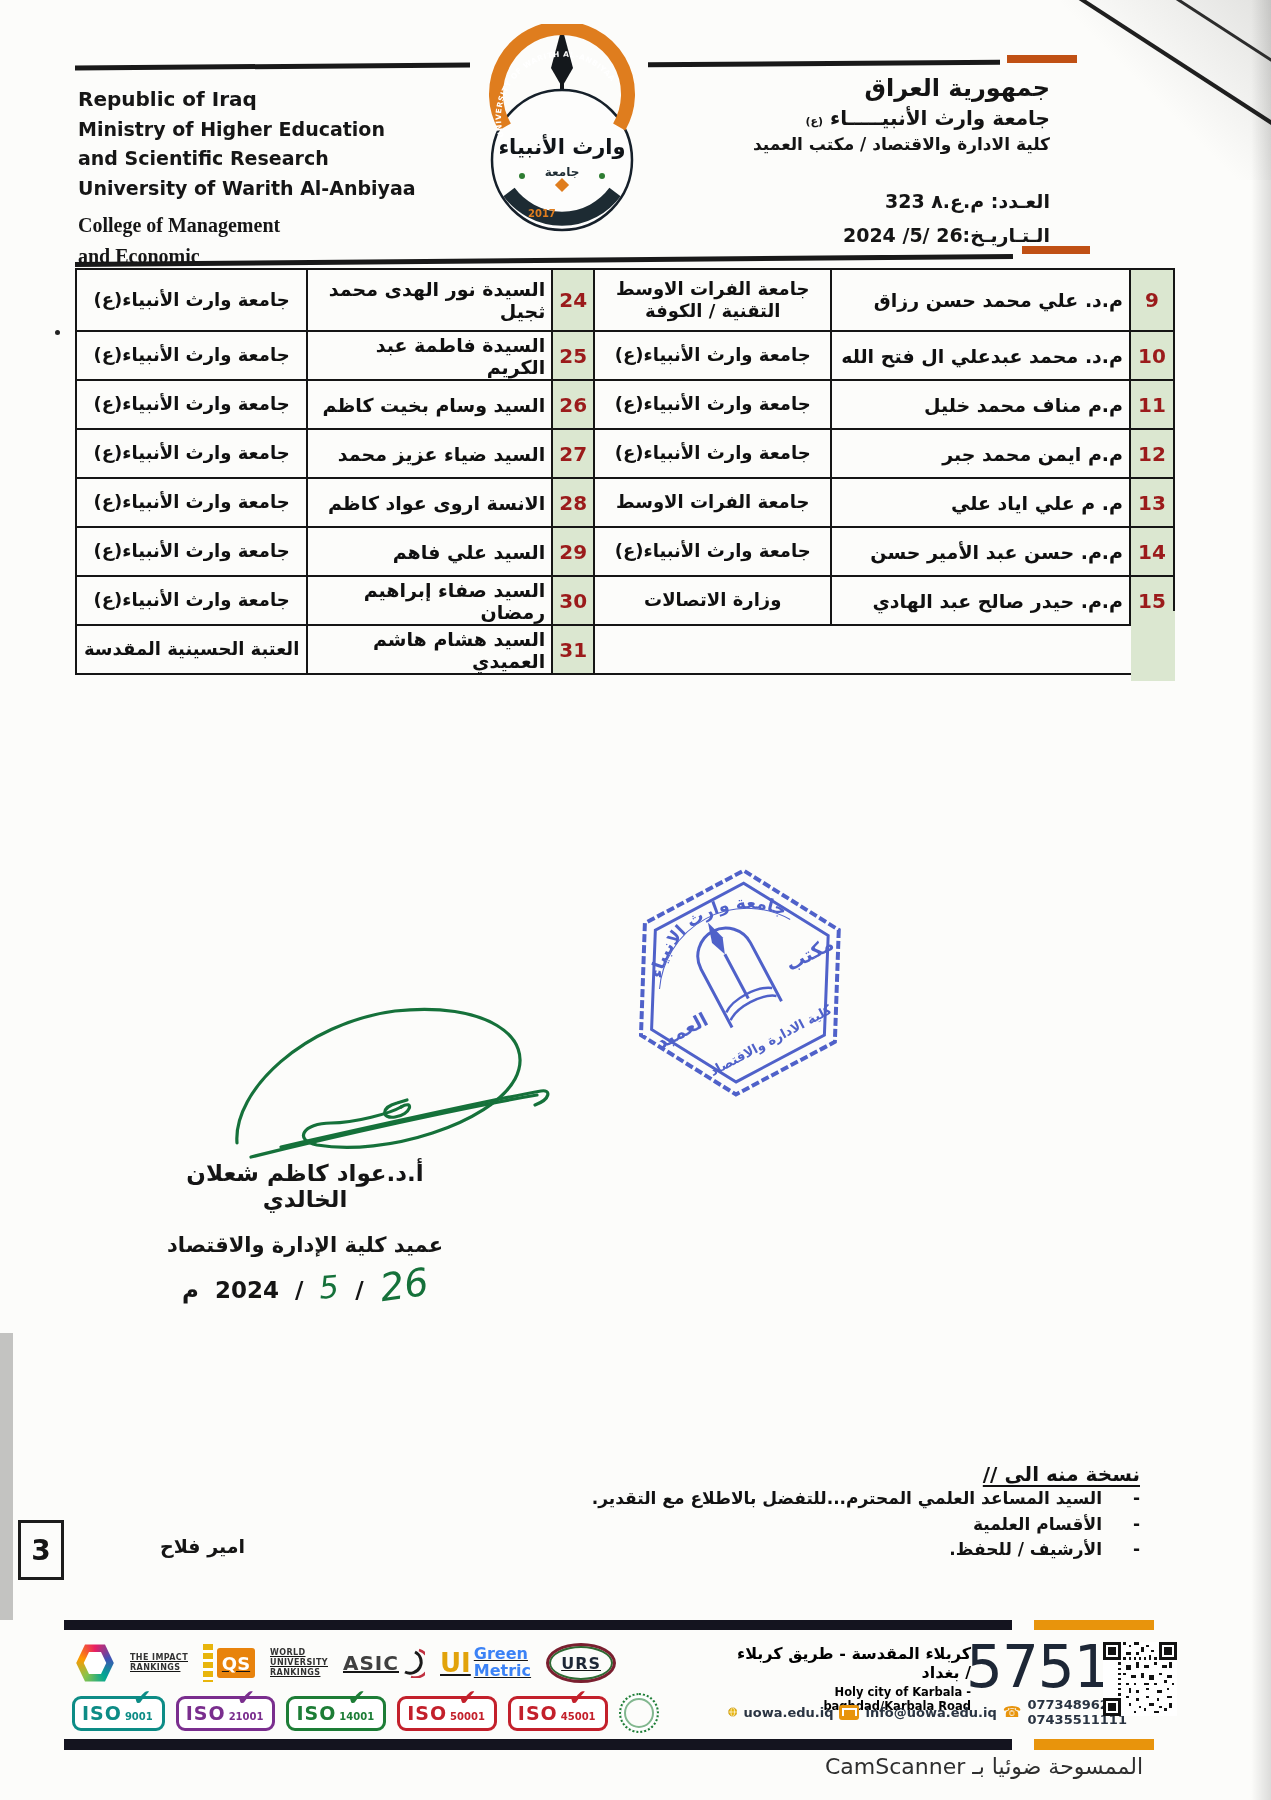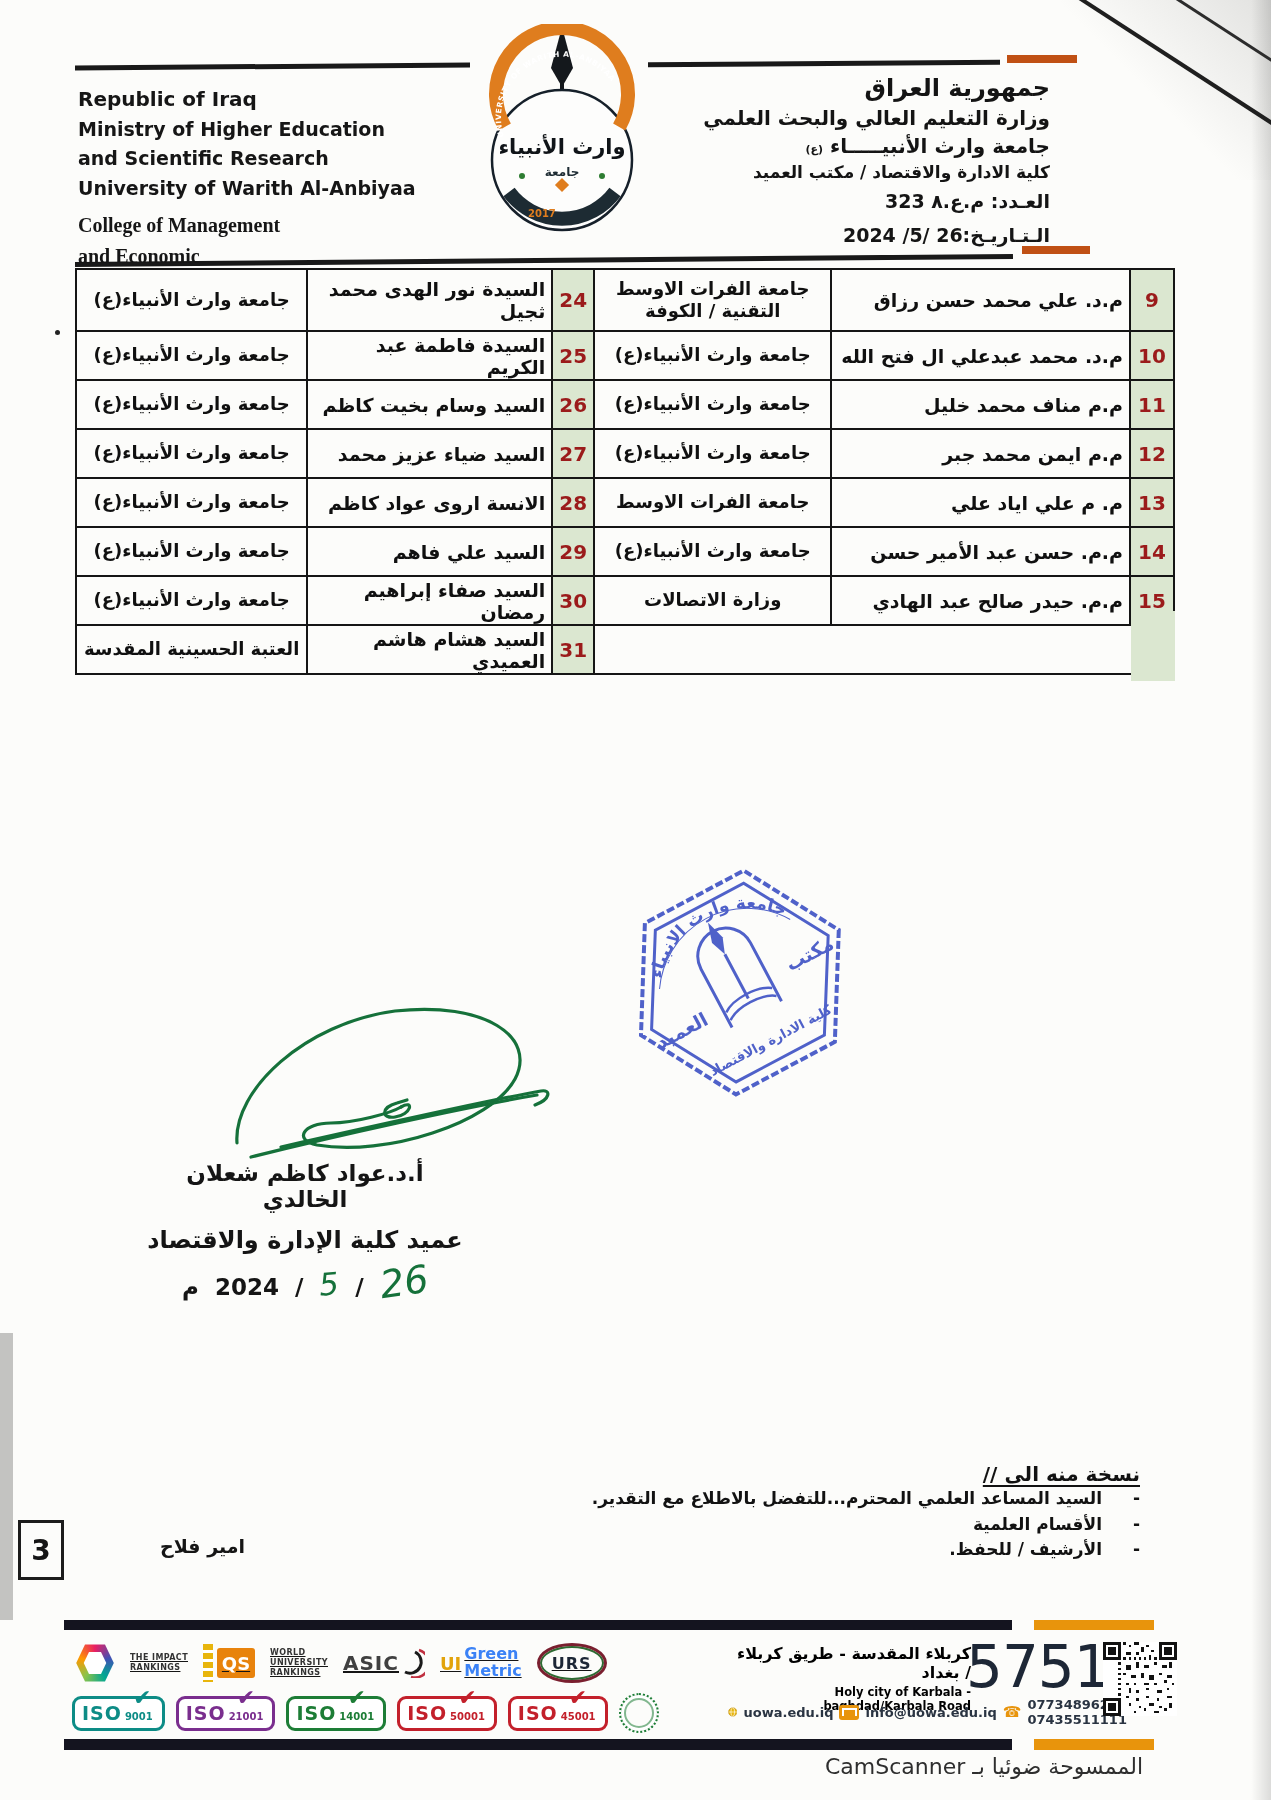--- a/index.html
+++ b/index.html
@@ -51,21 +51,21 @@
   td.c-blank{border:none;background:transparent;}
   .green-stub{left:1131px;top:611px;width:44px;height:70px;background:#dbe7d0;}
 
   
   .stamp{left:612px;top:853px;width:252px;height:252px;opacity:.84;}
 
   
   .sig-svg{left:185px;top:995px;width:380px;height:185px;}
   .sig-block{left:140px;top:1160px;width:330px;text-align:center;direction:rtl;}
   .sig-name{font-size:23px;font-weight:800;}
-  .sig-title{font-size:24px;font-weight:700;margin-top:14px;}
+  .sig-title{font-size:21px;font-weight:700;margin-top:21px;}
   .sig-date{direction:ltr;margin-top:6px;font-size:23px;font-weight:700;}
   .sig-date span{display:inline-block;margin:0 4px;}
   .hand{color:#15713a;font-weight:400;font-style:italic;}
   .hand-day{font-size:38px;transform:rotate(-8deg);}
   .hand-month{font-size:31px;transform:rotate(-5deg);}
 
   
   .copy{right:131px;top:1462px;width:580px;direction:rtl;text-align:right;color:#121212;}
   .copy-head{font-size:20px;font-weight:800;text-decoration:underline;text-underline-offset:4px;text-decoration-thickness:2px;}
   .copy-item{display:flex;font-size:17px;font-weight:700;line-height:1.5;}
@@ -87,21 +87,21 @@
   .logos1{left:75px;top:1640px;width:560px;height:46px;display:flex;align-items:center;gap:15px;text-decoration:underline;}
   .logos2{left:72px;top:1692px;width:580px;height:42px;display:flex;align-items:center;gap:11px;}
   .hexring{width:40px;height:40px;clip-path:polygon(25% 4%,75% 4%,97% 50%,75% 96%,25% 96%,3% 50%);
     background:conic-gradient(#e91e63,#3f51b5,#00a693,#8bc34a,#ff9800,#e91e63);position:relative;flex:0 0 auto;}
   .hexring::after{content:"";position:absolute;inset:8px;clip-path:polygon(25% 4%,75% 4%,97% 50%,75% 96%,25% 96%,3% 50%);background:#fff;}
   .rk-label{font-size:8px;font-weight:800;color:#333;line-height:1.25;letter-spacing:.4px;}
   .qs-strip{width:10px;height:38px;background:repeating-linear-gradient(to bottom,#e8b50c 0 6px,#fff 6px 9px);flex:0 0 auto;}
   .qs-sq{width:38px;height:30px;background:#e8830c;border-radius:3px;color:#fff;display:flex;align-items:center;justify-content:center;
     font-size:18px;font-weight:800;flex:0 0 auto;margin-left:-11px;}
   .asic{font-size:20px;font-weight:800;color:#404040;letter-spacing:1px;display:flex;align-items:center;}
-  .ui{font-size:18px;font-weight:800;color:#e2a30b;}
+  .ui{font-size:26px;font-weight:800;color:#e2a30b;}
   .uig{font-size:16px;font-weight:800;color:#3b82f6;line-height:1.05;}
   .urs{width:64px;height:34px;border:3px solid #7a1f2f;border-radius:50%;box-shadow:inset 0 0 0 2px #2e6b33;
     display:flex;align-items:center;justify-content:center;font-size:16px;font-weight:800;color:#1d2736;letter-spacing:1px;flex:0 0 auto;}
   .iso{position:relative;border:3px solid;border-radius:9px;padding:3px 9px 4px 7px;display:inline-flex;align-items:baseline;gap:3px;background:#fff;}
   .iso .t{font-weight:800;font-size:19px;letter-spacing:1px;}
   .iso .n{font-size:10px;font-weight:700;}
   .iso .ck{position:absolute;top:-14px;left:58px;font-size:22px;font-weight:800;}
   .iso0{border-color:#0d8c86;color:#0d8c86;}
   .iso1{border-color:#7a2e8e;color:#7a2e8e;}
   .iso2{border-color:#1d7d36;color:#1d7d36;}
@@ -164,21 +164,20 @@
     <text x="84" y="130" text-anchor="middle" font-size="21" font-weight="800" fill="#101418">وارث الأنبياء</text>
     <text x="84" y="152" text-anchor="middle" font-size="12" font-weight="700" fill="#1d2b33">جامعة</text>
     <rect x="79" y="156" width="10" height="10" transform="rotate(45 84 161)" fill="#df7d1e"></rect>
     <circle cx="44" cy="152" r="3" fill="#2e7d32"></circle>
     <circle cx="124" cy="152" r="3" fill="#2e7d32"></circle>
     <text x="50" y="193" font-size="10" font-weight="800" fill="#df7d1e">2017</text>
   </svg>
 
   <div class="abs ar-block">
     <div class="a1">جمهورية العراق</div>
-    <div class="a2">وزارة التعليم العالي والبحث العلمي</div>
     <div class="a3"><span>جامعة وارث الأنبيـــــاء</span> <span class="mark">(ع)</span></div>
     <div class="a4">كلية الادارة والاقتصاد / مكتب العميد</div>
   </div>
   <div class="abs num-line">العـدد: م.ع.٨ 323</div>
   <div class="abs date-line">
     <span>الـتـاريـخ:</span><span class="ltrnum">2024 /5/ 26</span>
   </div>
 
   <table class="roster">
     <colgroup>

